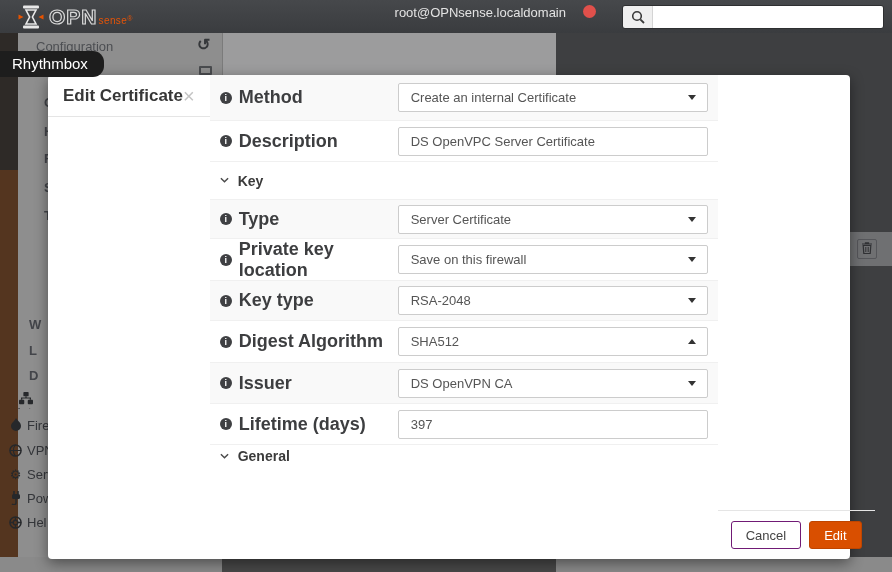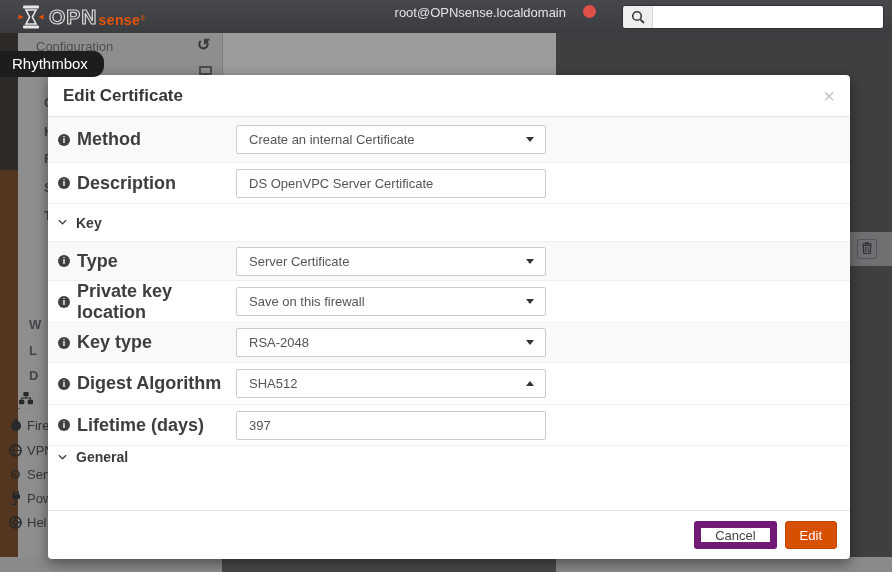--- a/index.html
+++ b/index.html
@@ -7,21 +7,21 @@
   body { font-family:"Liberation Sans", sans-serif; }
   .screen { position:relative; width:892px; height:572px; overflow:hidden; background:#9c9c9c; }
 
   
   .topbar { position:absolute; left:0; top:0; width:892px; height:33px;
     background:linear-gradient(#46484b,#3a3c3f); display:flex; align-items:center; z-index:40; }
   .logo { display:flex; align-items:center; margin-left:18px; cursor:pointer; }
   .logo-glyph { width:26px; height:26px; margin-right:5px; }
   .logo-opn { font-size:21px; font-weight:bold; letter-spacing:1px; color:transparent;
     -webkit-text-stroke:1.2px #d8d8d8; line-height:26px; }
-  .logo-sense { font-size:14px; font-weight:bold; color:#e55408; letter-spacing:.4px;
+  .logo-sense { font-size:10px; font-weight:normal; color:#e55408; letter-spacing:.4px;
     margin-left:1px; margin-top:7px; }
   .logo-reg { font-size:7px; color:#e55408; vertical-align:top; margin-top:3px; }
   .topbar-right { margin-left:auto; display:flex; }
   .user-text { color:#e3e3e3; font-size:13px; }
   .status-dot { width:13px; height:13px; border-radius:50%; background:#e0504b; margin-left:17px; }
   .searchbox { display:flex; align-items:stretch; margin-left:26px; margin-right:8px;
     width:262px; height:24px; border-radius:3px; overflow:hidden; border:1px solid #2e2f31; }
   .search-seg { width:30px; background:#efefef; display:flex; align-items:center; justify-content:center;
     border-right:1px solid #d4d4d4; }
   .search-input { flex:1; border:0; outline:none; background:#fff; font-size:12px; padding:0 8px;
@@ -50,21 +50,21 @@
   .trash-band { position:absolute; left:845px; top:199px; width:47px; height:34px; background:#6f7072; }
   .trash-btn { position:absolute; left:12px; top:7px; width:20px; height:20px; border:1px solid #55565a;
     border-radius:2px; display:flex; align-items:center; justify-content:center; }
 
   
   .tooltip { position:absolute; left:-10px; top:51px; height:26px; padding:0 16px 0 22px;
     background:#1d1d1d; color:#fff; border-radius:11px; font-size:15px; line-height:26px; z-index:60; }
 
   
   .modal { position:absolute; left:48px; top:75px; width:802px; height:484px; background:#fff;
-    border-radius:4px; box-shadow:0 4px 14px rgba(0,0,0,.45); z-index:50; display:flex; flex-direction:column; }
+    border-radius:4px; box-shadow:0 4px 14px rgba(0,0,0,.45); z-index:50; display:flex; flex-direction:row; }
   .modal-header { height:42px; border-bottom:1px solid #e5e5e5; padding:0 15px; display:flex;
     align-items:center; flex:0 0 auto; }
   .modal-title { font-size:17px; font-weight:bold; color:#373737; }
   .modal-close { margin-left:auto; color:#c4c4c4; font-size:20px; line-height:20px; cursor:pointer;
     background:none; border:0; font-family:"Liberation Sans", sans-serif; }
   .modal-body { height:393px; overflow:hidden; flex:0 0 auto; }
   .mrow { display:flex; align-items:center; padding:0 10px 0 10px; border-bottom:1px solid #f0f0f0; }
   .mrow.striped { background:#f9f9f9; }
   .h46{height:46px} .h41{height:41px} .h38{height:38px} .h39{height:39px} .h42{height:42px} .h40{height:40px}
   .row-clipped { height:23px; align-items:flex-start; padding-top:3px; border-bottom:0; }
@@ -80,21 +80,21 @@
     border-left:4px solid transparent; border-right:4px solid transparent; }
   .caret-down { border-top:5px solid #333; }
   .caret-up { border-bottom:5px solid #333; }
   .tinput { padding:0 12px; outline:none; font-family:"Liberation Sans", sans-serif; }
   .section-head { display:flex; align-items:center; font-size:14px; font-weight:bold; color:#3a3a3a; cursor:pointer; }
   .chev { width:9px; height:9px; margin-right:9px; flex:0 0 auto; }
   .modal-footer { margin-top:auto; height:49px; border-top:1px solid #e5e5e5; display:flex;
     align-items:center; justify-content:flex-end; padding:0 13px; flex:0 0 auto; }
   .btn { font-size:13px; height:28px; padding:0 14px; border-radius:3px; cursor:pointer;
     font-family:"Liberation Sans", sans-serif; }
-  .btn-cancel { background:#fff; border:7px solid #701a75; color:#444; }
+  .btn-cancel { background:#fff; border:1px solid #701a75; color:#444; }
   .btn-save { background:#d94f00; border:1px solid #bf4500; color:#fff; margin-left:8px; }
 </style>
 </head>
 <body>
 
 <div class="screen">
 
   <div class="backdrop">
     <div class="bg-sidebar"></div>
     <div class="bg-content"></div>
@@ -289,20 +289,30 @@
         <div class="flabel">
             <span class="info"></span>
             <span>Digest Algorithm</span>
           </div>
         <div class="select">
           <span class="select-value">SHA512</span>
           <span class="caret-up"></span>
         </div>
       </div>
 
+      <div class="mrow h41 striped">
+        <div class="flabel">
+            <span class="info"></span>
+            <span>Issuer</span>
+          </div>
+        <div class="select">
+          <span class="select-value">DS OpenVPN CA</span>
+          <span class="caret-down"></span>
+        </div>
+      </div>
 
       <div class="mrow h41">
         <div class="flabel">
             <span class="info"></span>
             <span>Lifetime (days)</span>
           </div>
         <input class="tinput" type="text" value="397" style="">
       </div>
 
       <div class="mrow row-clipped">

